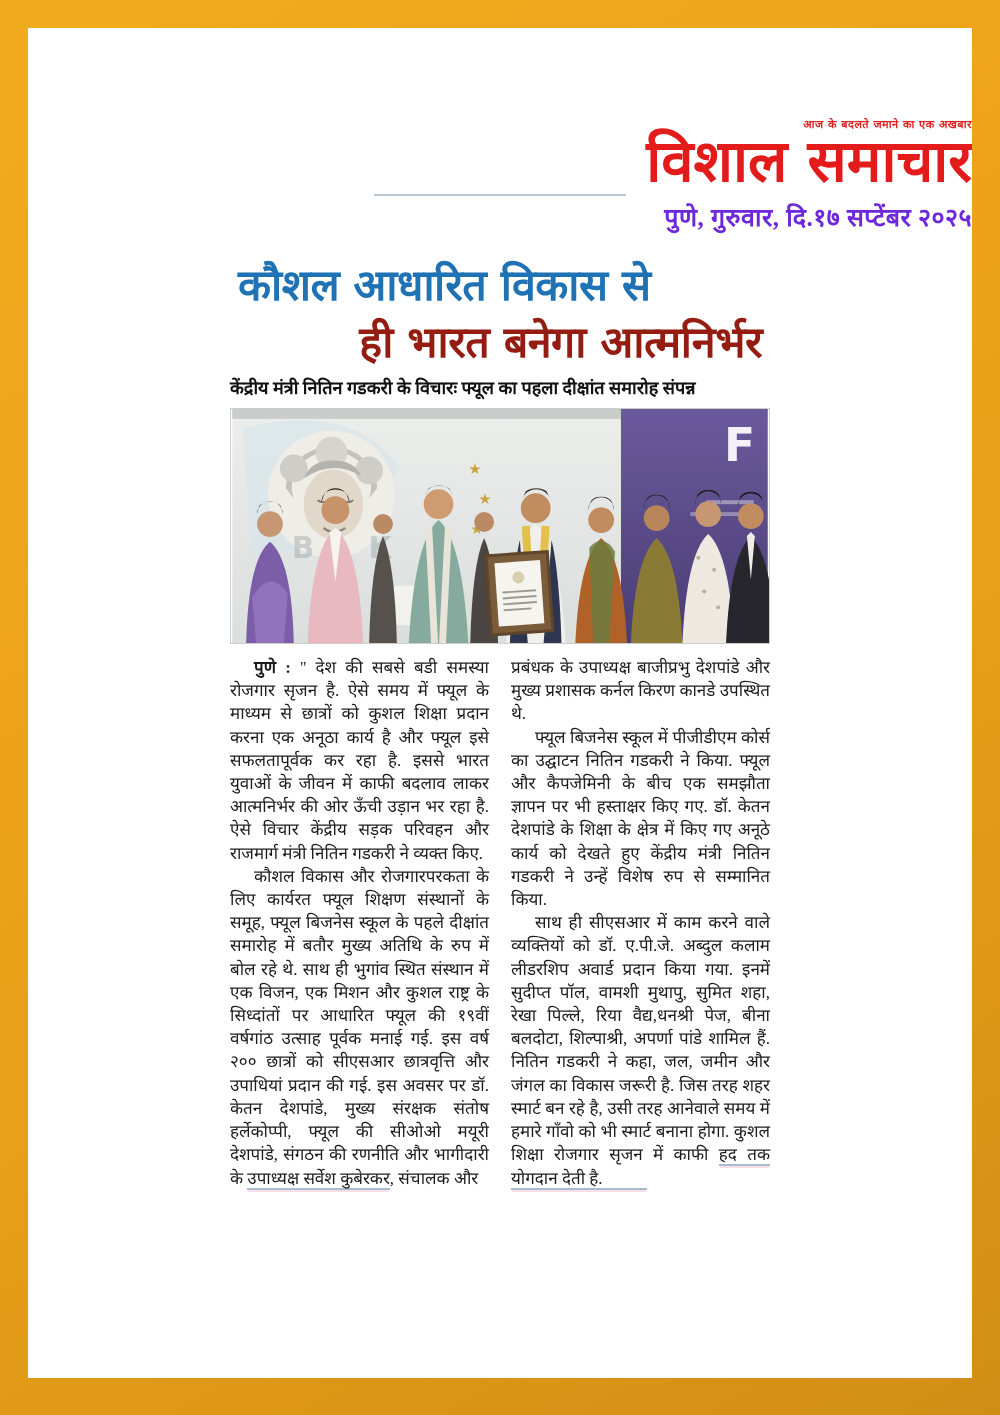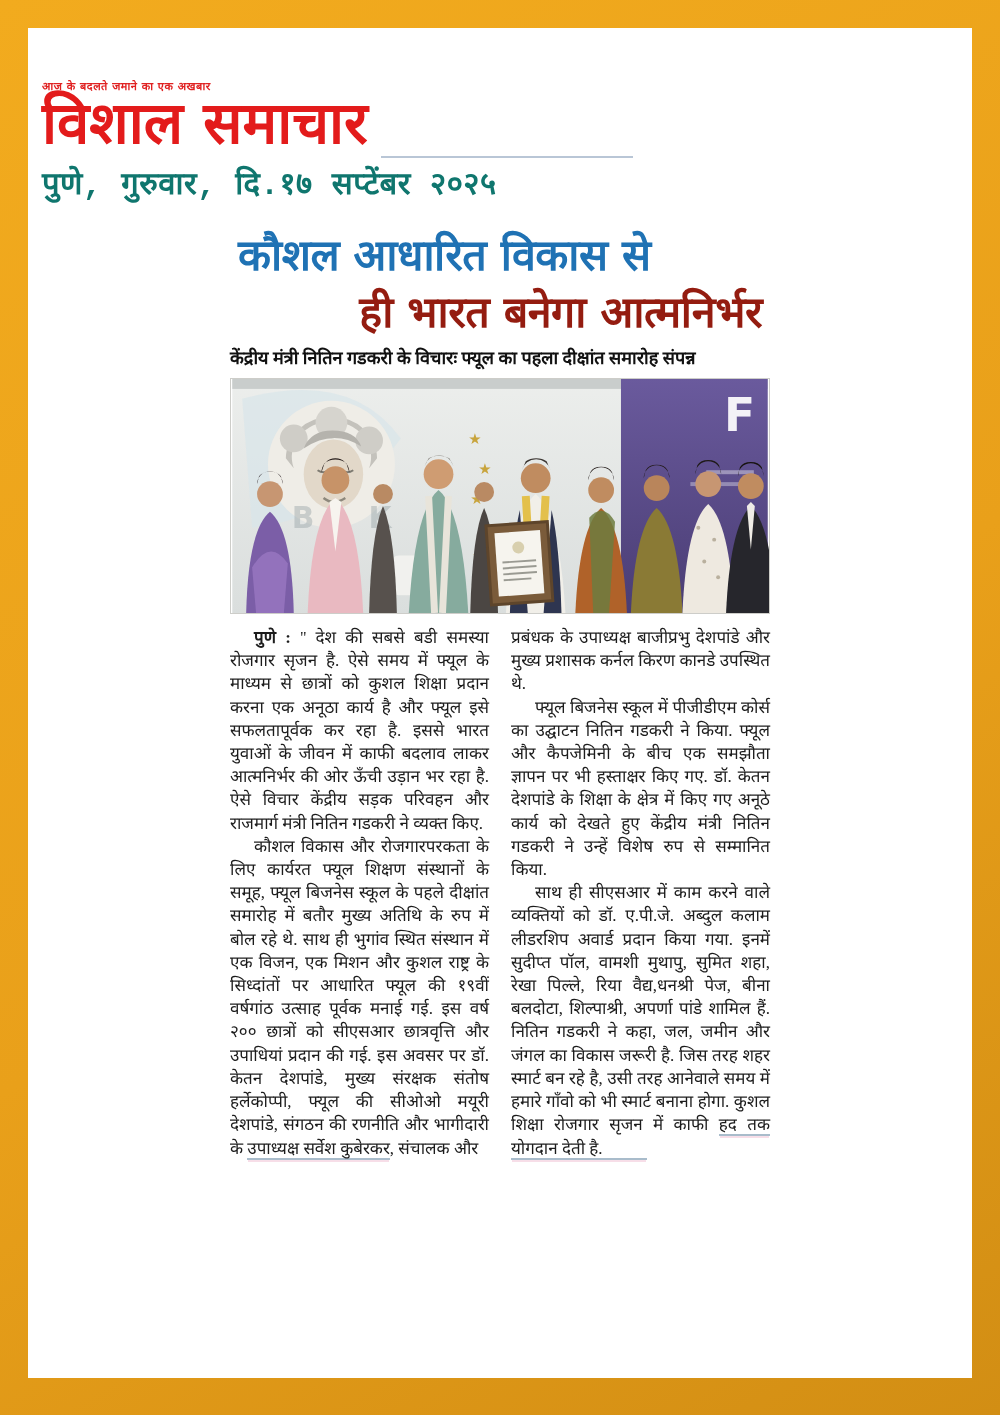--- a/index.html
+++ b/index.html
@@ -11,38 +11,38 @@
     margin:0 auto;
   }
   .sheet{
     width:100%;height:100%;
     background:#ffffff;
     box-sizing:border-box;
     overflow:hidden;
     font-family:"Liberation Serif","DejaVu Serif",serif;
   }
   
-  .masthead{ text-align:left; margin-top:50px;padding-left:14px; }
+  .masthead{ text-align:right; margin-top:88px; }
   .tagline{
     color:#e02121; font-size:11px; font-weight:bold;
     font-family:"DejaVu Sans","Liberation Sans",sans-serif;
     letter-spacing:.5px;
   }
   .mast-title{
     margin:1px 0 0 0;
     color:#e31b1b; font-size:58px; line-height:1.0; font-weight:bold;
     font-family:"DejaVu Sans","Liberation Sans",sans-serif;
   }
   .mast-rule{
     width:252px; height:2px; background:#b9c6d6;
     margin:4px auto 3px auto;
   }
   .dateline{
-    color:#0f766e; font-size:31px; font-weight:bold;
-    font-family:Liberation Mono, monospace;
+    color:#6d28d9; font-size:25px; font-weight:bold;
+    font-family:Liberation Serif, serif;
     letter-spacing:.5px;
   }
   
   .article{ width:540px; margin:28px auto 0 auto; }
   .hl1,.hl2{
     margin:8px; font-weight:bold; line-height:1.14;
     font-family:"DejaVu Sans","Liberation Sans",sans-serif;
     font-size:43px; letter-spacing:-.5px;
   }
   .hl1{ color:#1f72b4; }

